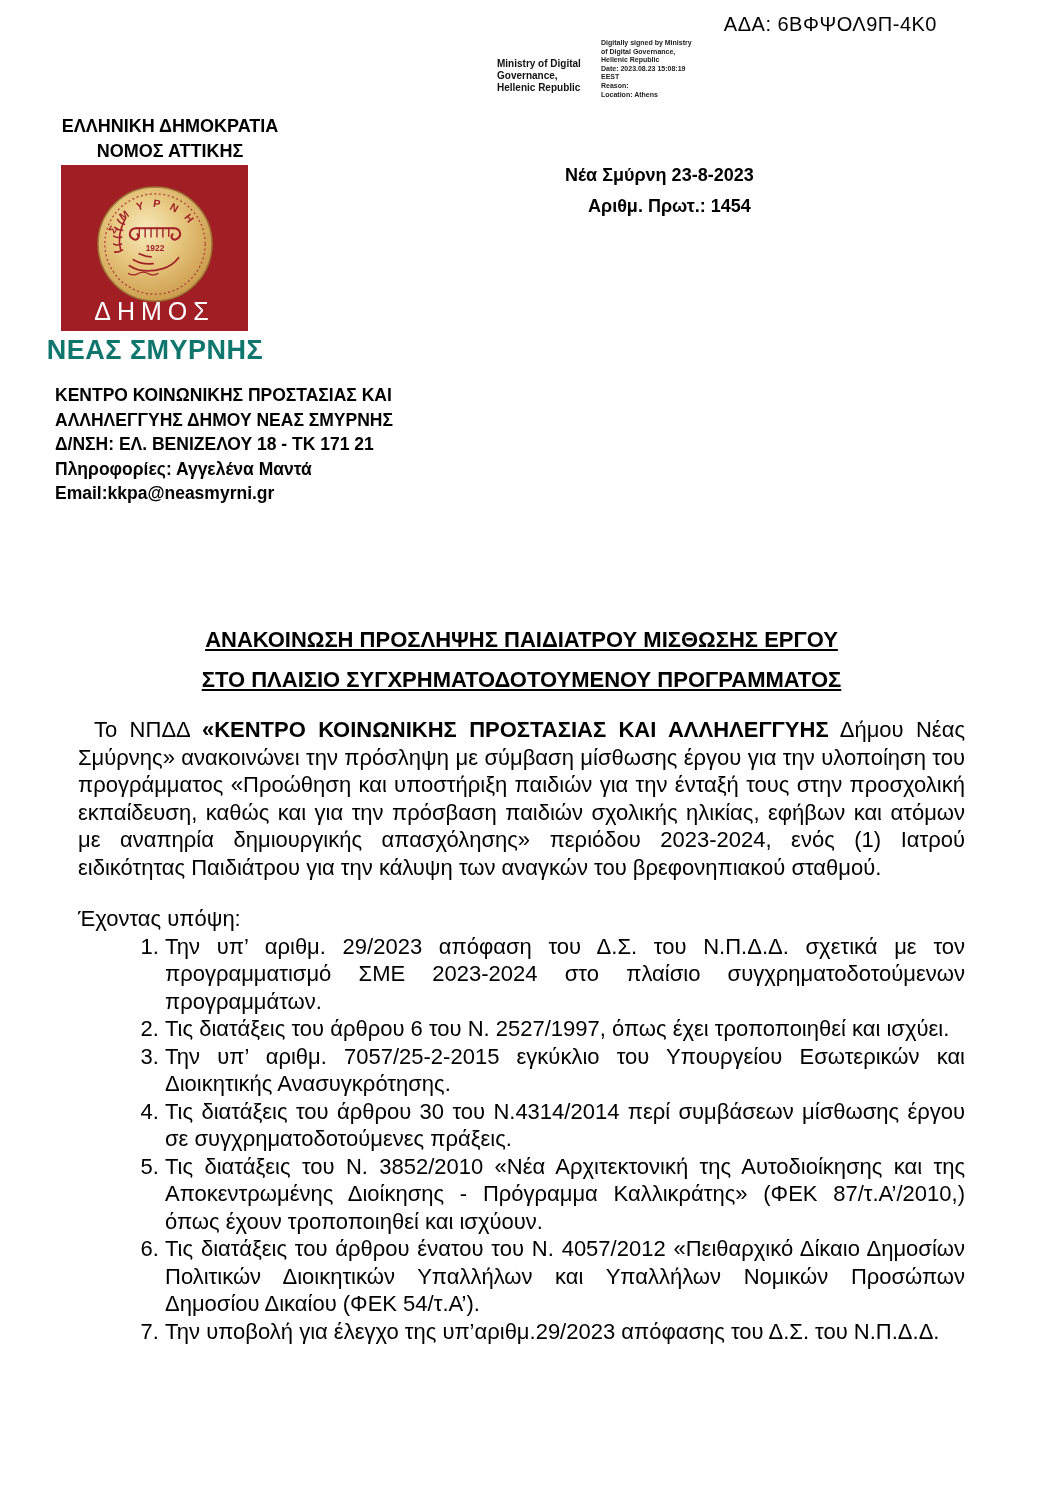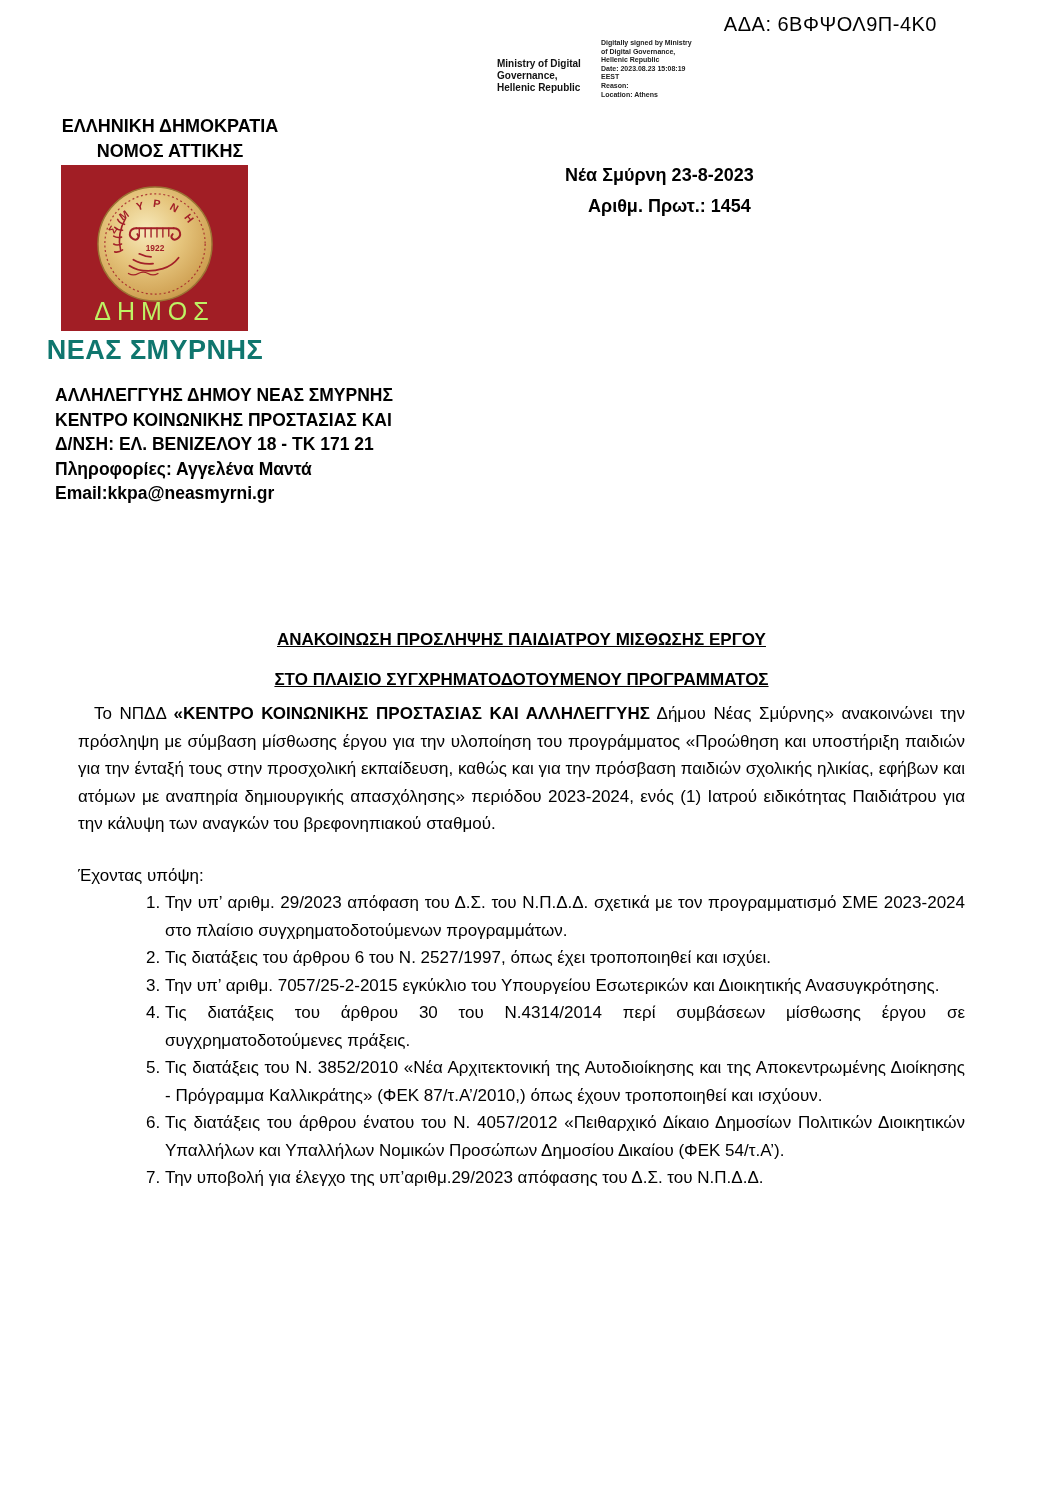--- a/index.html
+++ b/index.html
@@ -38,38 +38,38 @@
   .protocol   { position:absolute; left:565px; top:196px; font-size:18px; font-weight:bold;margin-left:23px; }
 
   
   .logo-square {
     position:absolute; left:61px; top:165px; width:187px; height:166px;
     background:#a11e25;
   }
   .coin { position:absolute; left:50%; top:20px; transform:translateX(-50%); width:118px; height:118px; }
   .logo-dimos {
     position:absolute; bottom:5px; left:0; width:100%; text-align:center;
-    color:#bef264; font-size:25px; letter-spacing:6px; font-weight:normal;
+    color:#ffffff; font-size:25px; letter-spacing:6px; font-weight:normal;
   }
   .logo-name {
     position:absolute; left:38px; top:335px; width:234px; text-align:center;
     color:#0f766e; font-weight:bold; font-size:27px; letter-spacing:0.5px;
   }
 
   
   .org { position:absolute; left:55px; top:383px; font-size:17.5px; font-weight:bold; line-height:24.6px; }
 
   
   .content {
     position:absolute; left:78px; top:620px; width:887px;
-    font-size:17px; line-height:27.5px;
+    font-size:22px; line-height:27.5px;
   }
   .title-line { text-align:center; font-weight:bold; line-height:40px; }
   .title-line span { text-decoration:underline; }
-  .intro { text-align:justify; text-indent:16px; }
+  .intro { margin-top:16px; text-align:justify; text-indent:16px; }
   .having { margin-top:24px; }
   ol.refs { margin:0; padding-left:87px; }
   ol.refs li { text-align:justify; }
 
   .footer {
     position:absolute; top:1408px; left:0; width:100%;
     text-align:center; font-size:16px;
   }
 </style>
 </head>
@@ -130,22 +130,22 @@
         <path d="M34 82 q14 9 34 3 q10 -3 16 -11"></path>
         <path d="M38 76 q8 5 20 4 M44 70 q6 3 12 3"></path>
         <path d="M33 90 q5 3 10 0 q5 -3 10 0 q5 3 10 0" stroke-width="1.3"></path>
       </g>
     </svg>
     <div class="logo-dimos">ΔΗΜΟΣ</div>
   </div>
   <div class="logo-name">ΝΕΑΣ ΣΜΥΡΝΗΣ</div>
 
   <div class="org">
+    <div>ΚΕΝΤΡΟ ΚΟΙΝΩΝΙΚΗΣ ΠΡΟΣΤΑΣΙΑΣ ΚΑΙ</div>
     <div>ΑΛΛΗΛΕΓΓΥΗΣ ΔΗΜΟΥ ΝΕΑΣ ΣΜΥΡΝΗΣ</div>
-    <div>ΚΕΝΤΡΟ ΚΟΙΝΩΝΙΚΗΣ ΠΡΟΣΤΑΣΙΑΣ ΚΑΙ</div>
     <div>Δ/ΝΣΗ: ΕΛ. ΒΕΝΙΖΕΛΟΥ 18 - ΤΚ 171 21</div>
     <div>Πληροφορίες: Αγγελένα Μαντά</div>
     <div>Email:kkpa@neasmyrni.gr</div>
   </div>
 
   <div class="content">
     <div class="title-line">
       <span>ΑΝΑΚΟΙΝΩΣΗ ΠΡΟΣΛΗΨΗΣ ΠΑΙΔΙΑΤΡΟΥ  ΜΙΣΘΩΣΗΣ ΕΡΓΟΥ</span>
     </div>
     <div class="title-line">

